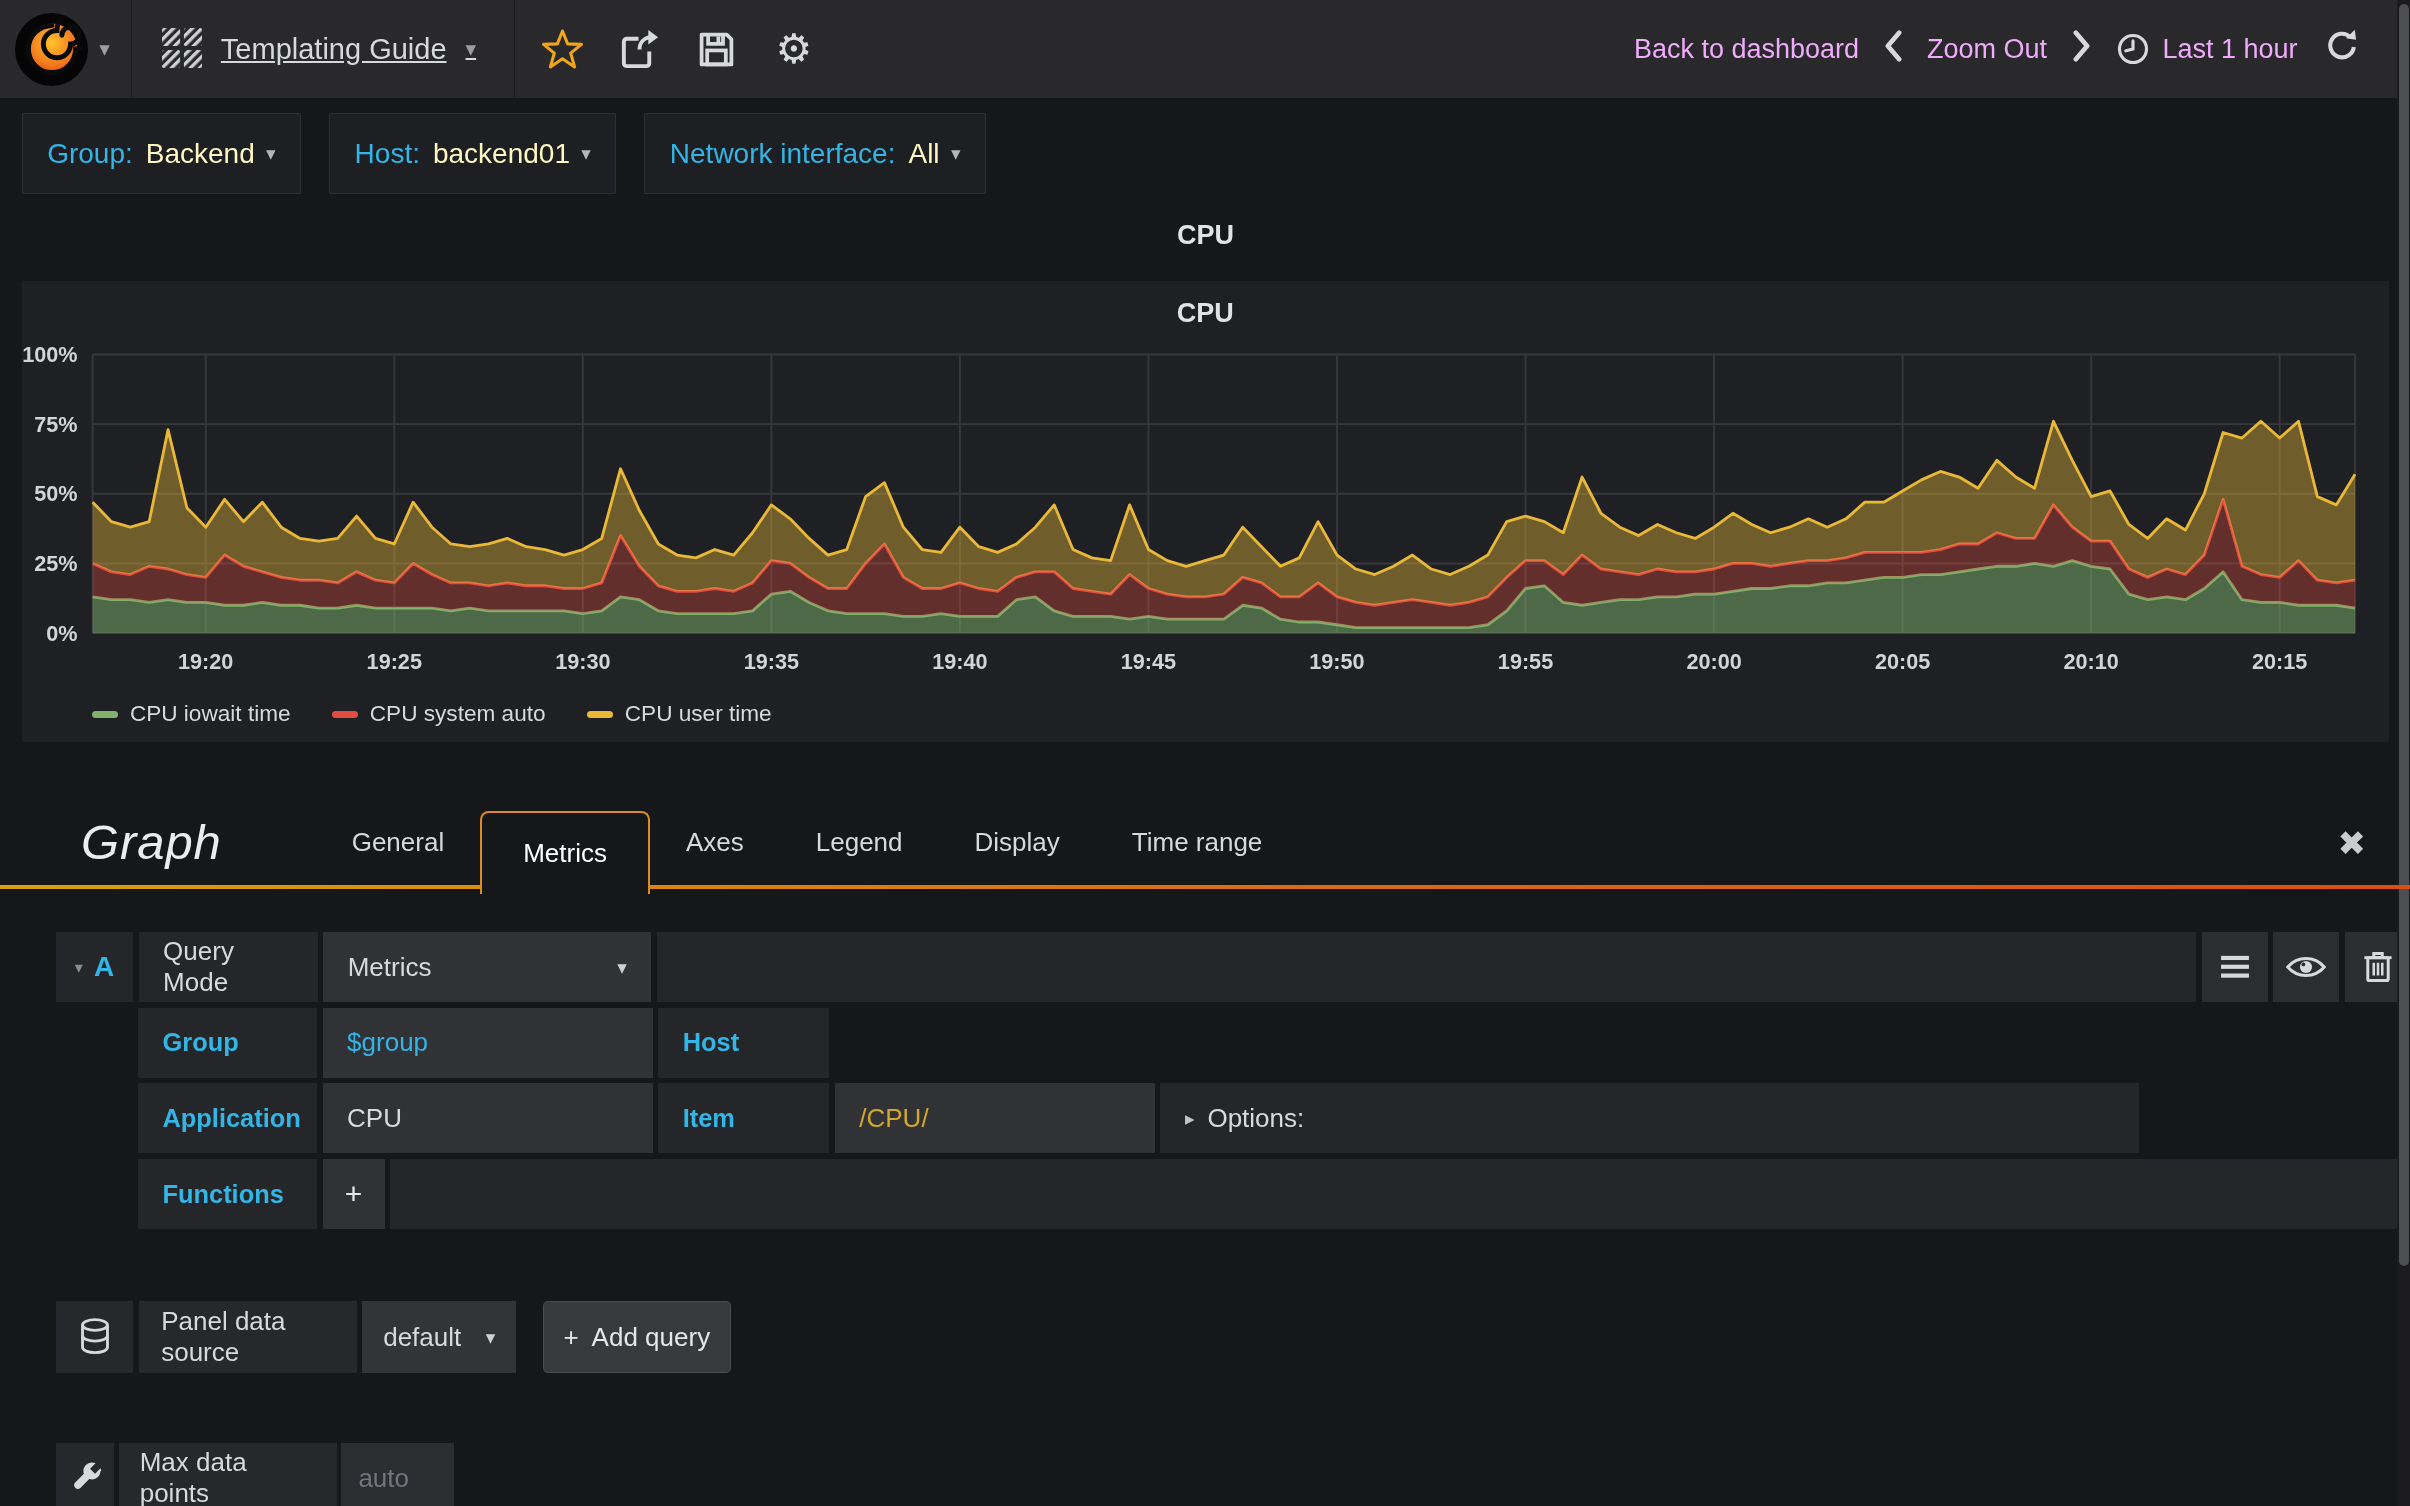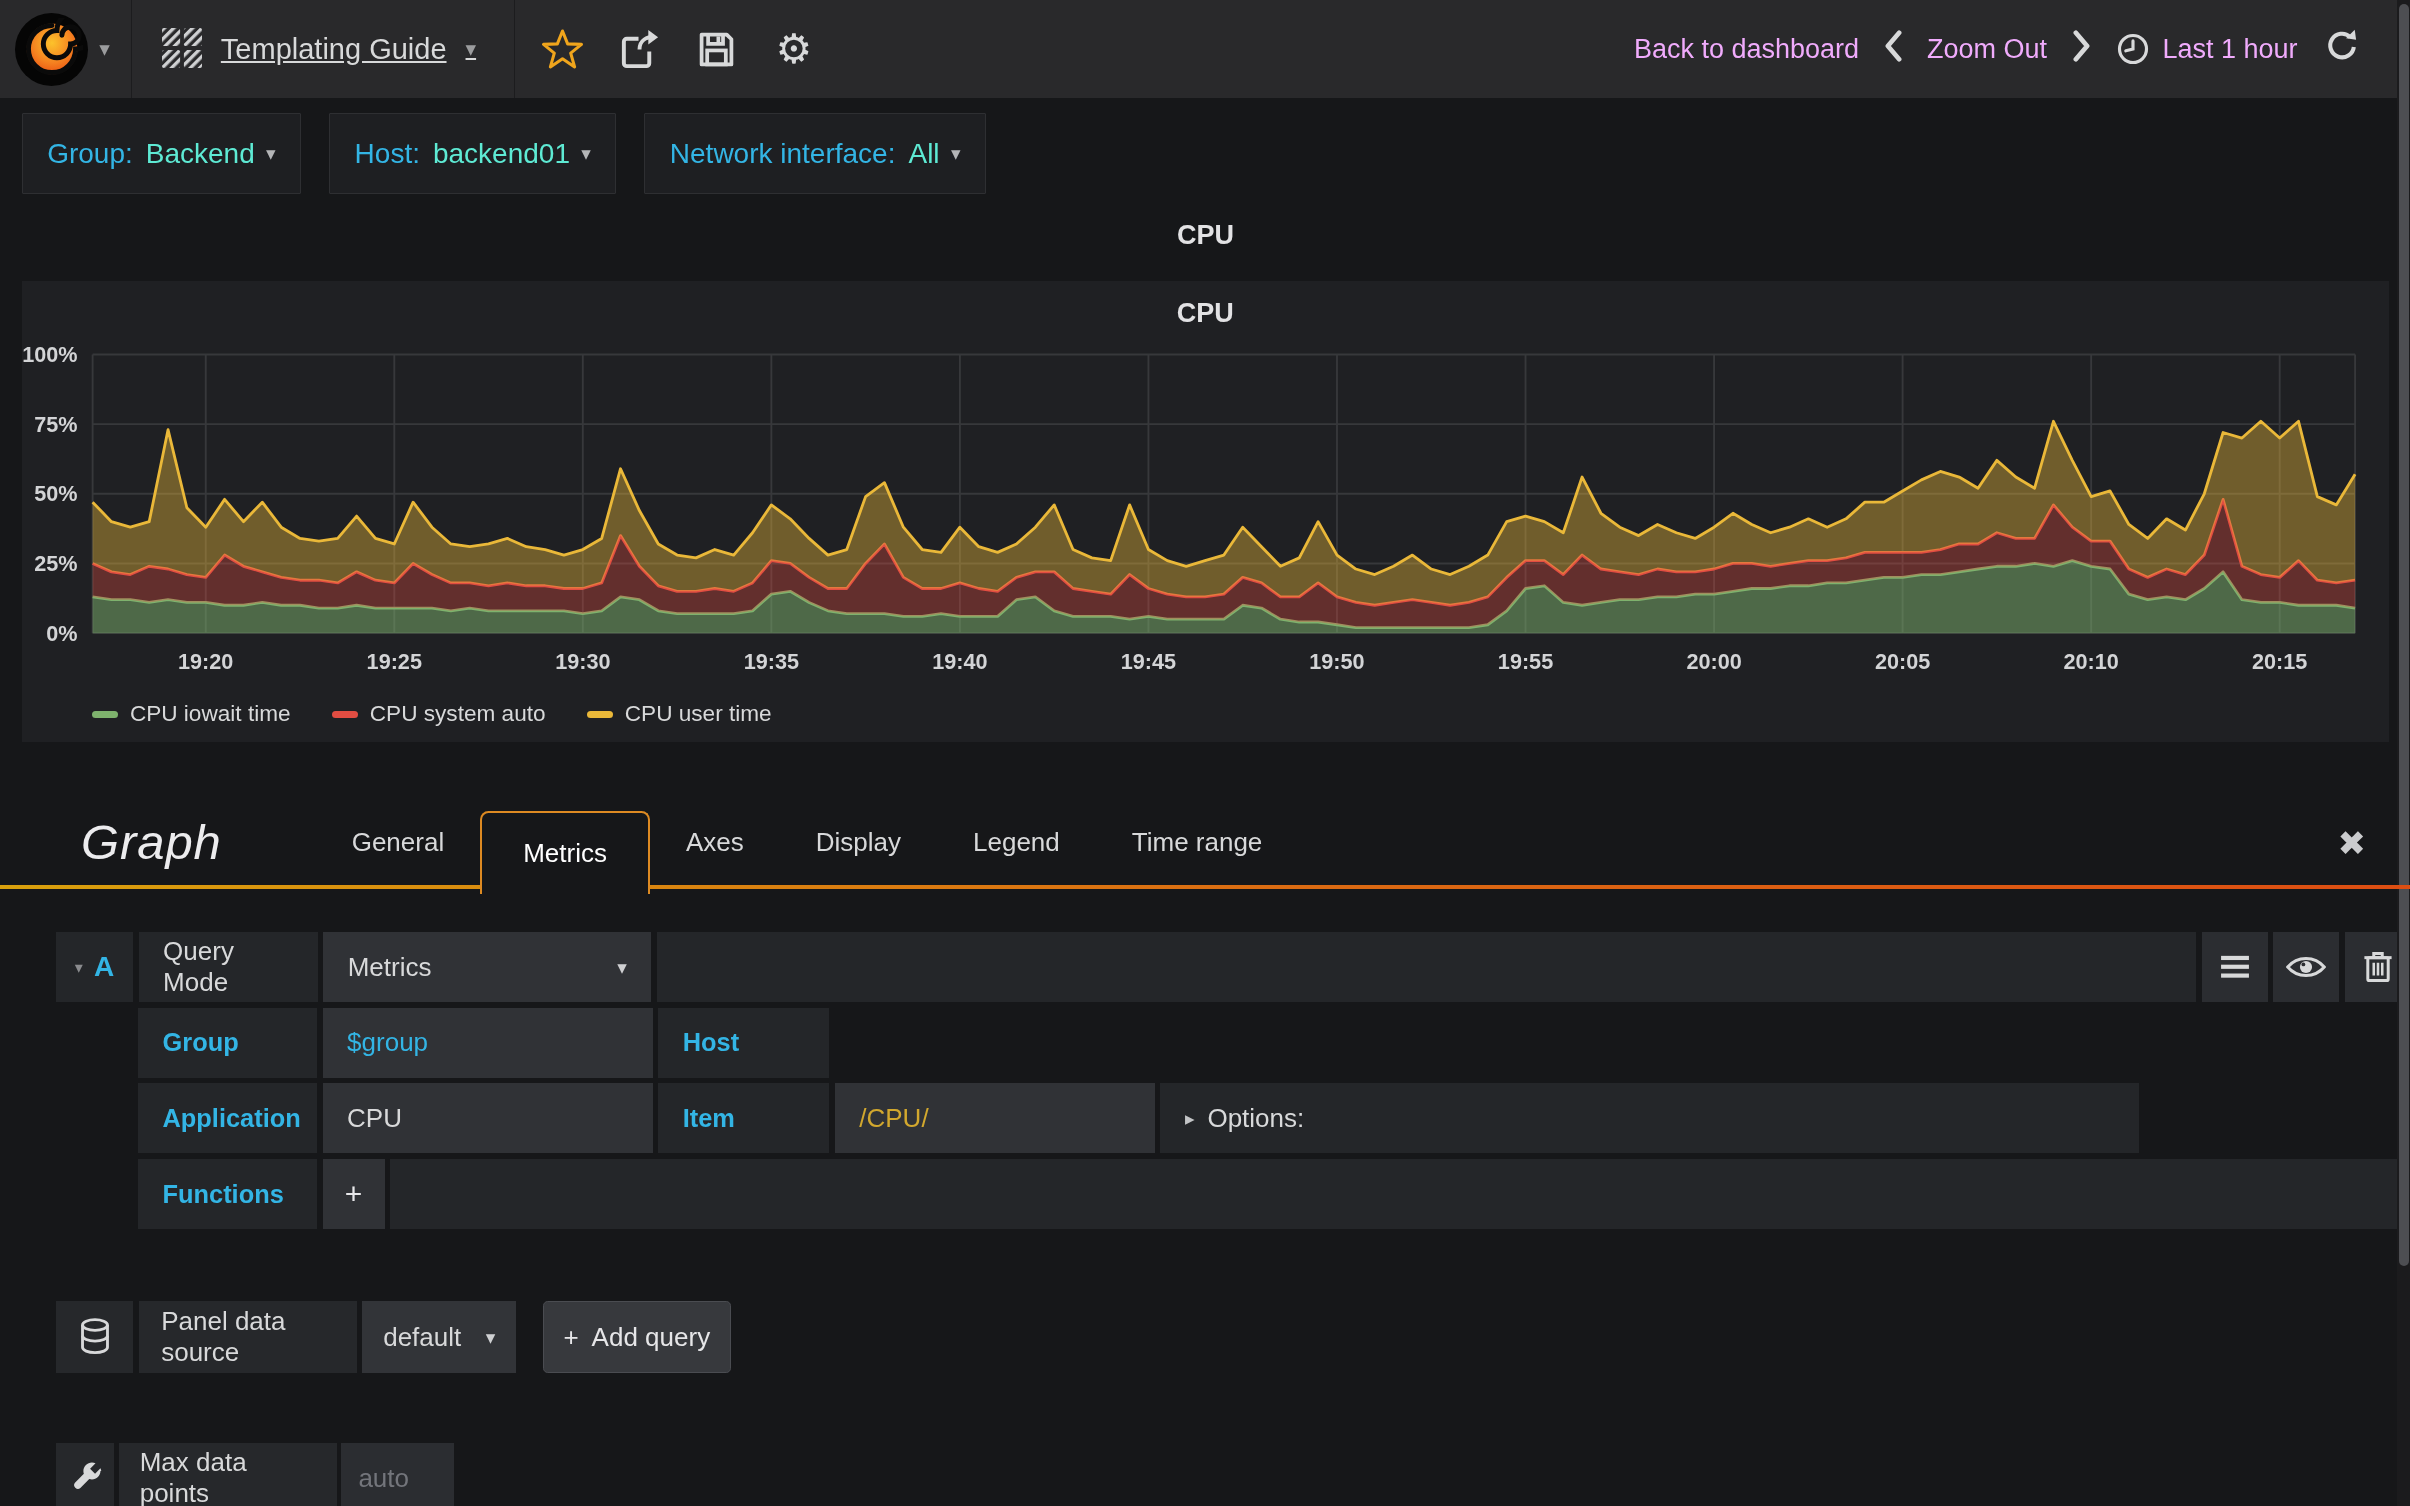--- a/index.html
+++ b/index.html
@@ -24,21 +24,21 @@
   .nb-right { margin-left:auto; display:flex; align-items:center; font-size:27px; color:#f0abfc; padding-right:49px; }
   .nb-right > * { margin-left:24.5px; }
   .nb-link { cursor:pointer; }
   .nb-time { display:flex; align-items:center; gap:11.3px; cursor:pointer; }
 
   
   .submenu { padding:15px 0 15px 21.7px; display:flex; gap:28px; }
   .var-box { height:81px; background:#1e1f22; border:1.9px solid #2e2f32; border-radius:1px;
              display:flex; align-items:center; padding:0 24.5px; font-size:28px; cursor:pointer; }
   .var-label { color:#33b5e5; margin-right:13px; }
-  .var-value { color:#5eead4;text-align:center; }
+  .var-value { color:#fef9c3;text-align:center; }
   .var-caret { color:#b4b5b7; font-size:19px; margin-left:11.3px; }
 
   
   .fs-title { margin-top:11.3px; height:51px; text-align:center; font-size:27px; font-weight:bold; color:#e2e2e4; }
   .panel { margin:9.4px 21.7px 0 21.7px; width:2367px; background:#1f2023; padding-top:5.6px; }
   .panel-title { text-align:center; font-size:27px; font-weight:bold; color:#e2e2e4; height:55px; line-height:55px; }
   #chart-svg { display:block; }
   .legend { display:flex; gap:41px; padding:13px 0 15px 70px; align-items:center; }
   .legend-item { display:flex; align-items:center; gap:12.2px; font-size:22.6px; color:#d8d9da; cursor:pointer; }
   .swatch { width:26px; height:7.5px; border-radius:3.8px; }
@@ -269,22 +269,22 @@
       </div>
     </div>
 </div>
 
 <div class="editor-header">
   <div class="graph-title">Graph</div>
   <div class="tabs" id="tabs">
       <div class="tab">General</div>
       <div class="tab active">Metrics</div>
       <div class="tab">Axes</div>
+      <div class="tab">Legend</div>
       <div class="tab">Display</div>
-      <div class="tab">Legend</div>
       <div class="tab">Time range</div>
     </div>
   <div class="tab-underline"></div>
   <div class="editor-close">✖</div>
 </div>
 
 <div class="editor-body">
 
   <div class="qrow">
     <div class="cell letter">

